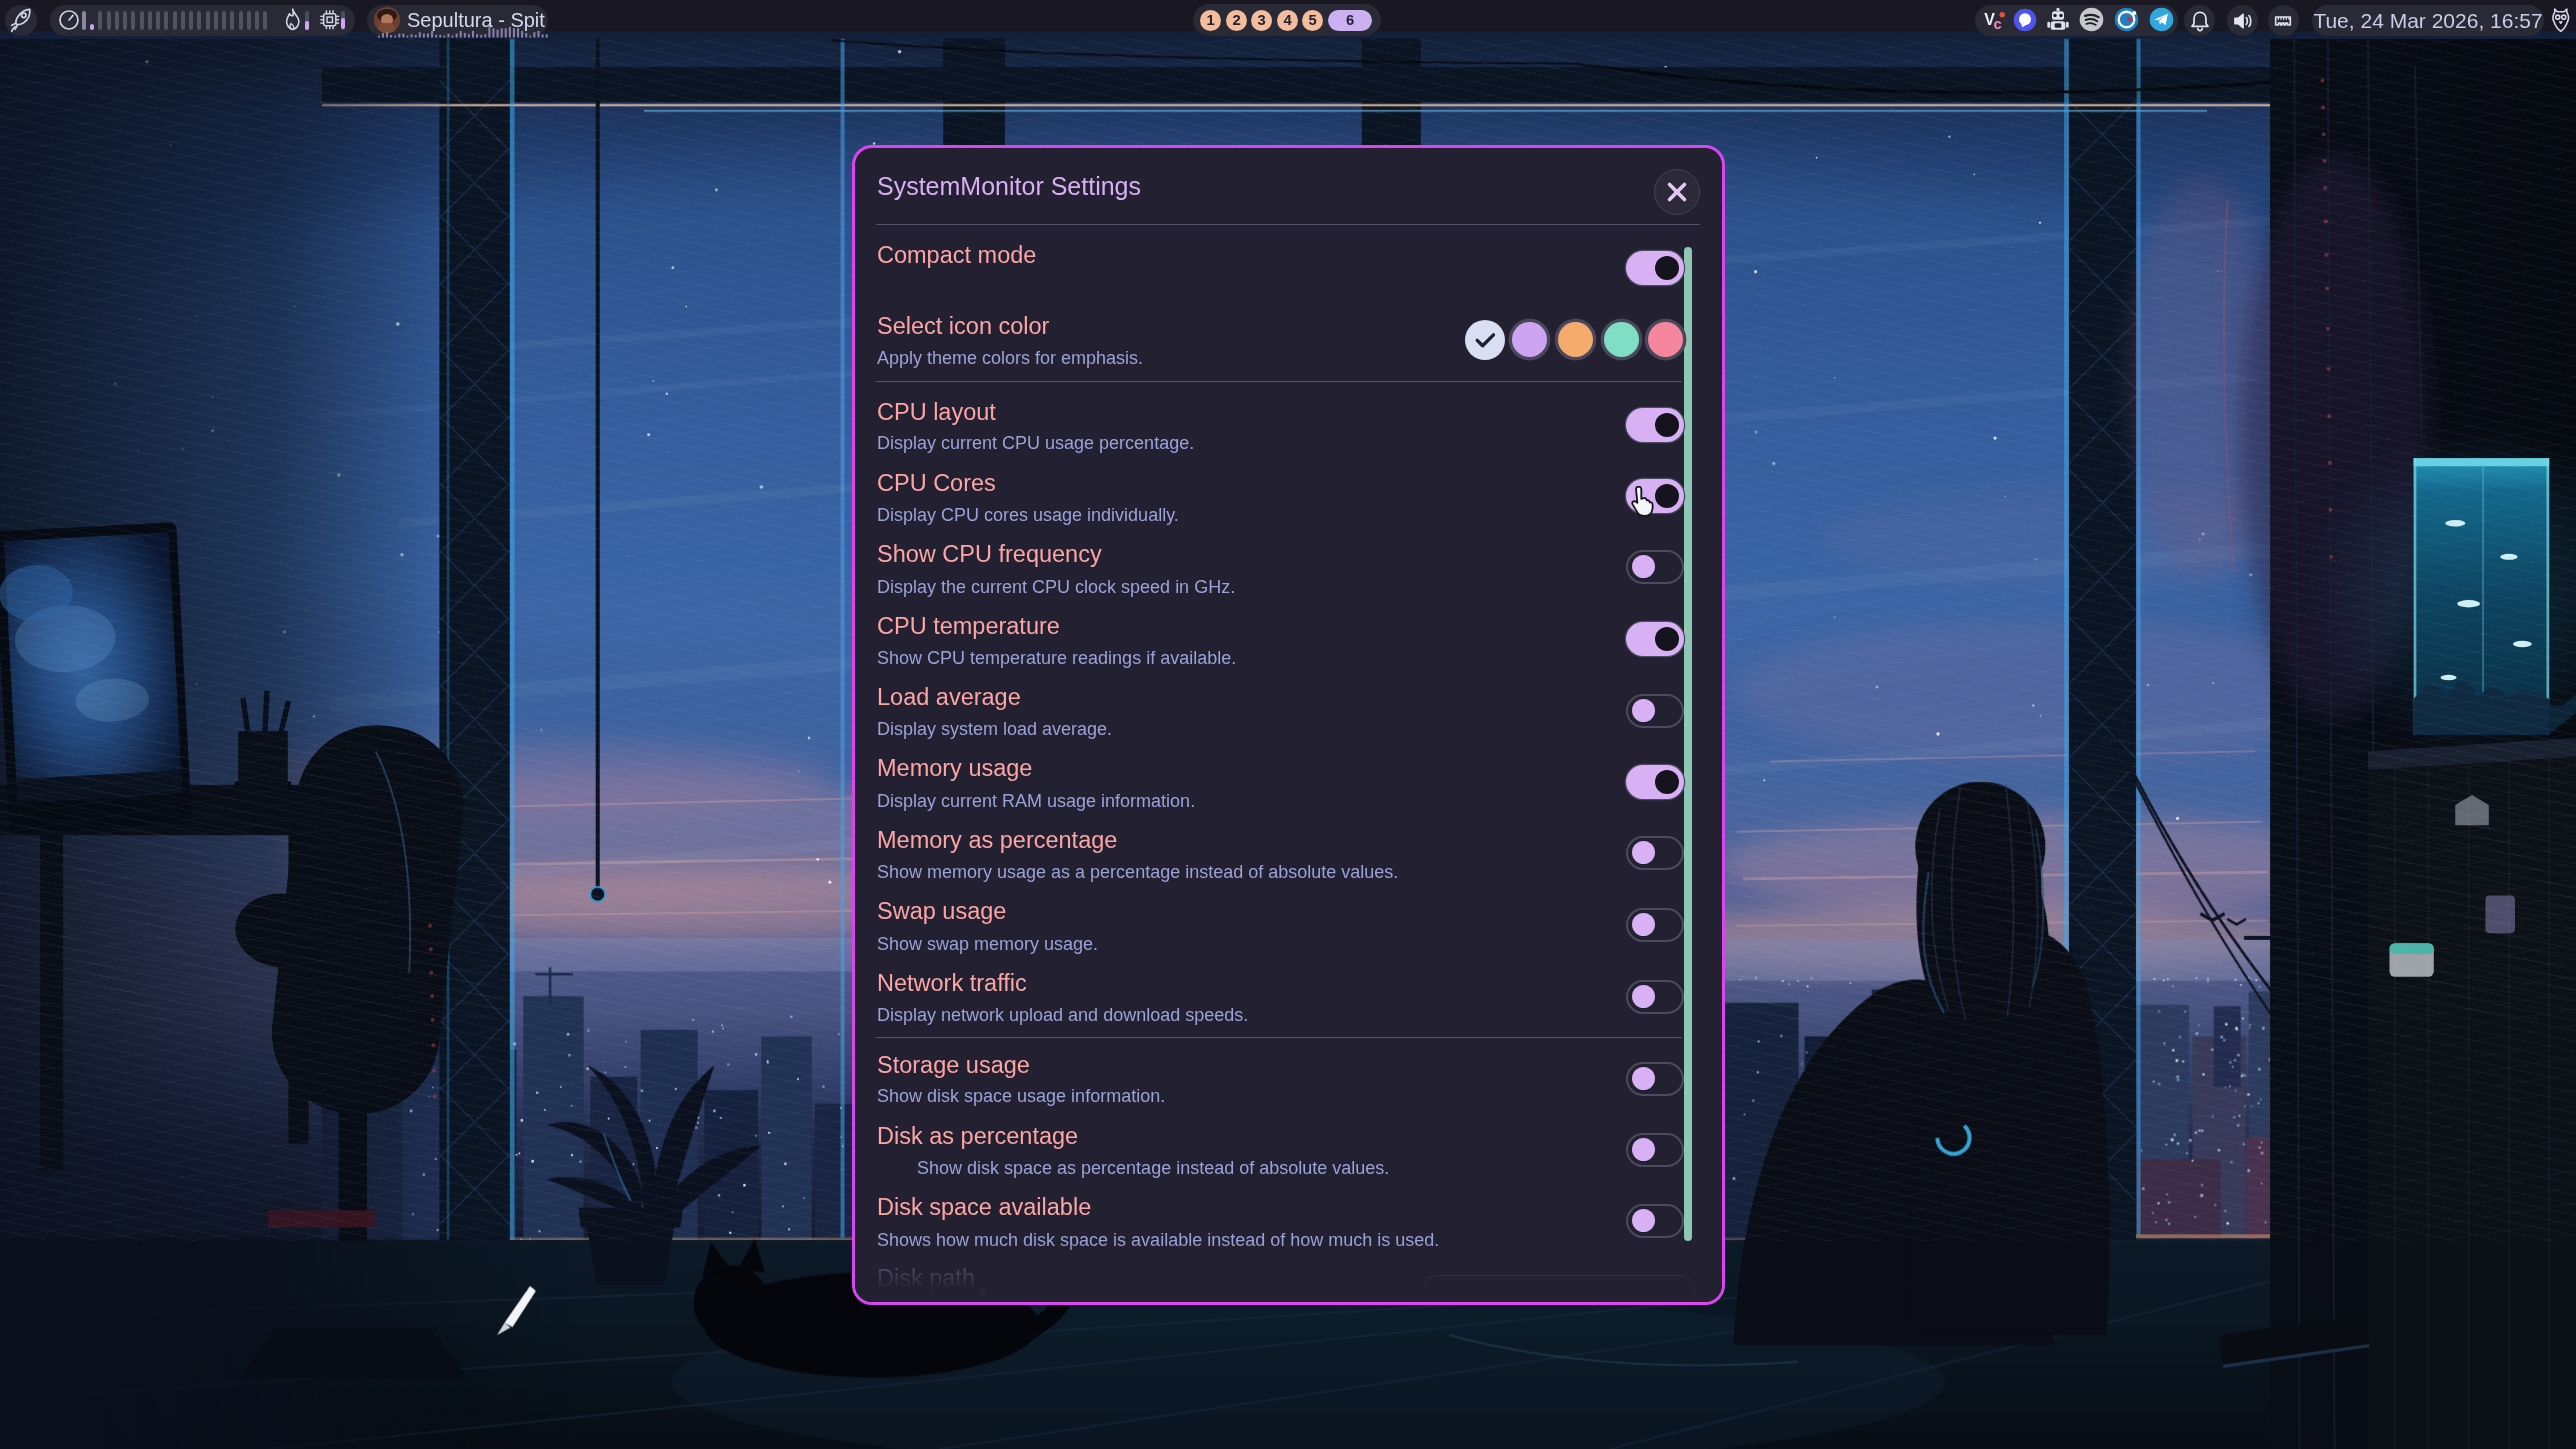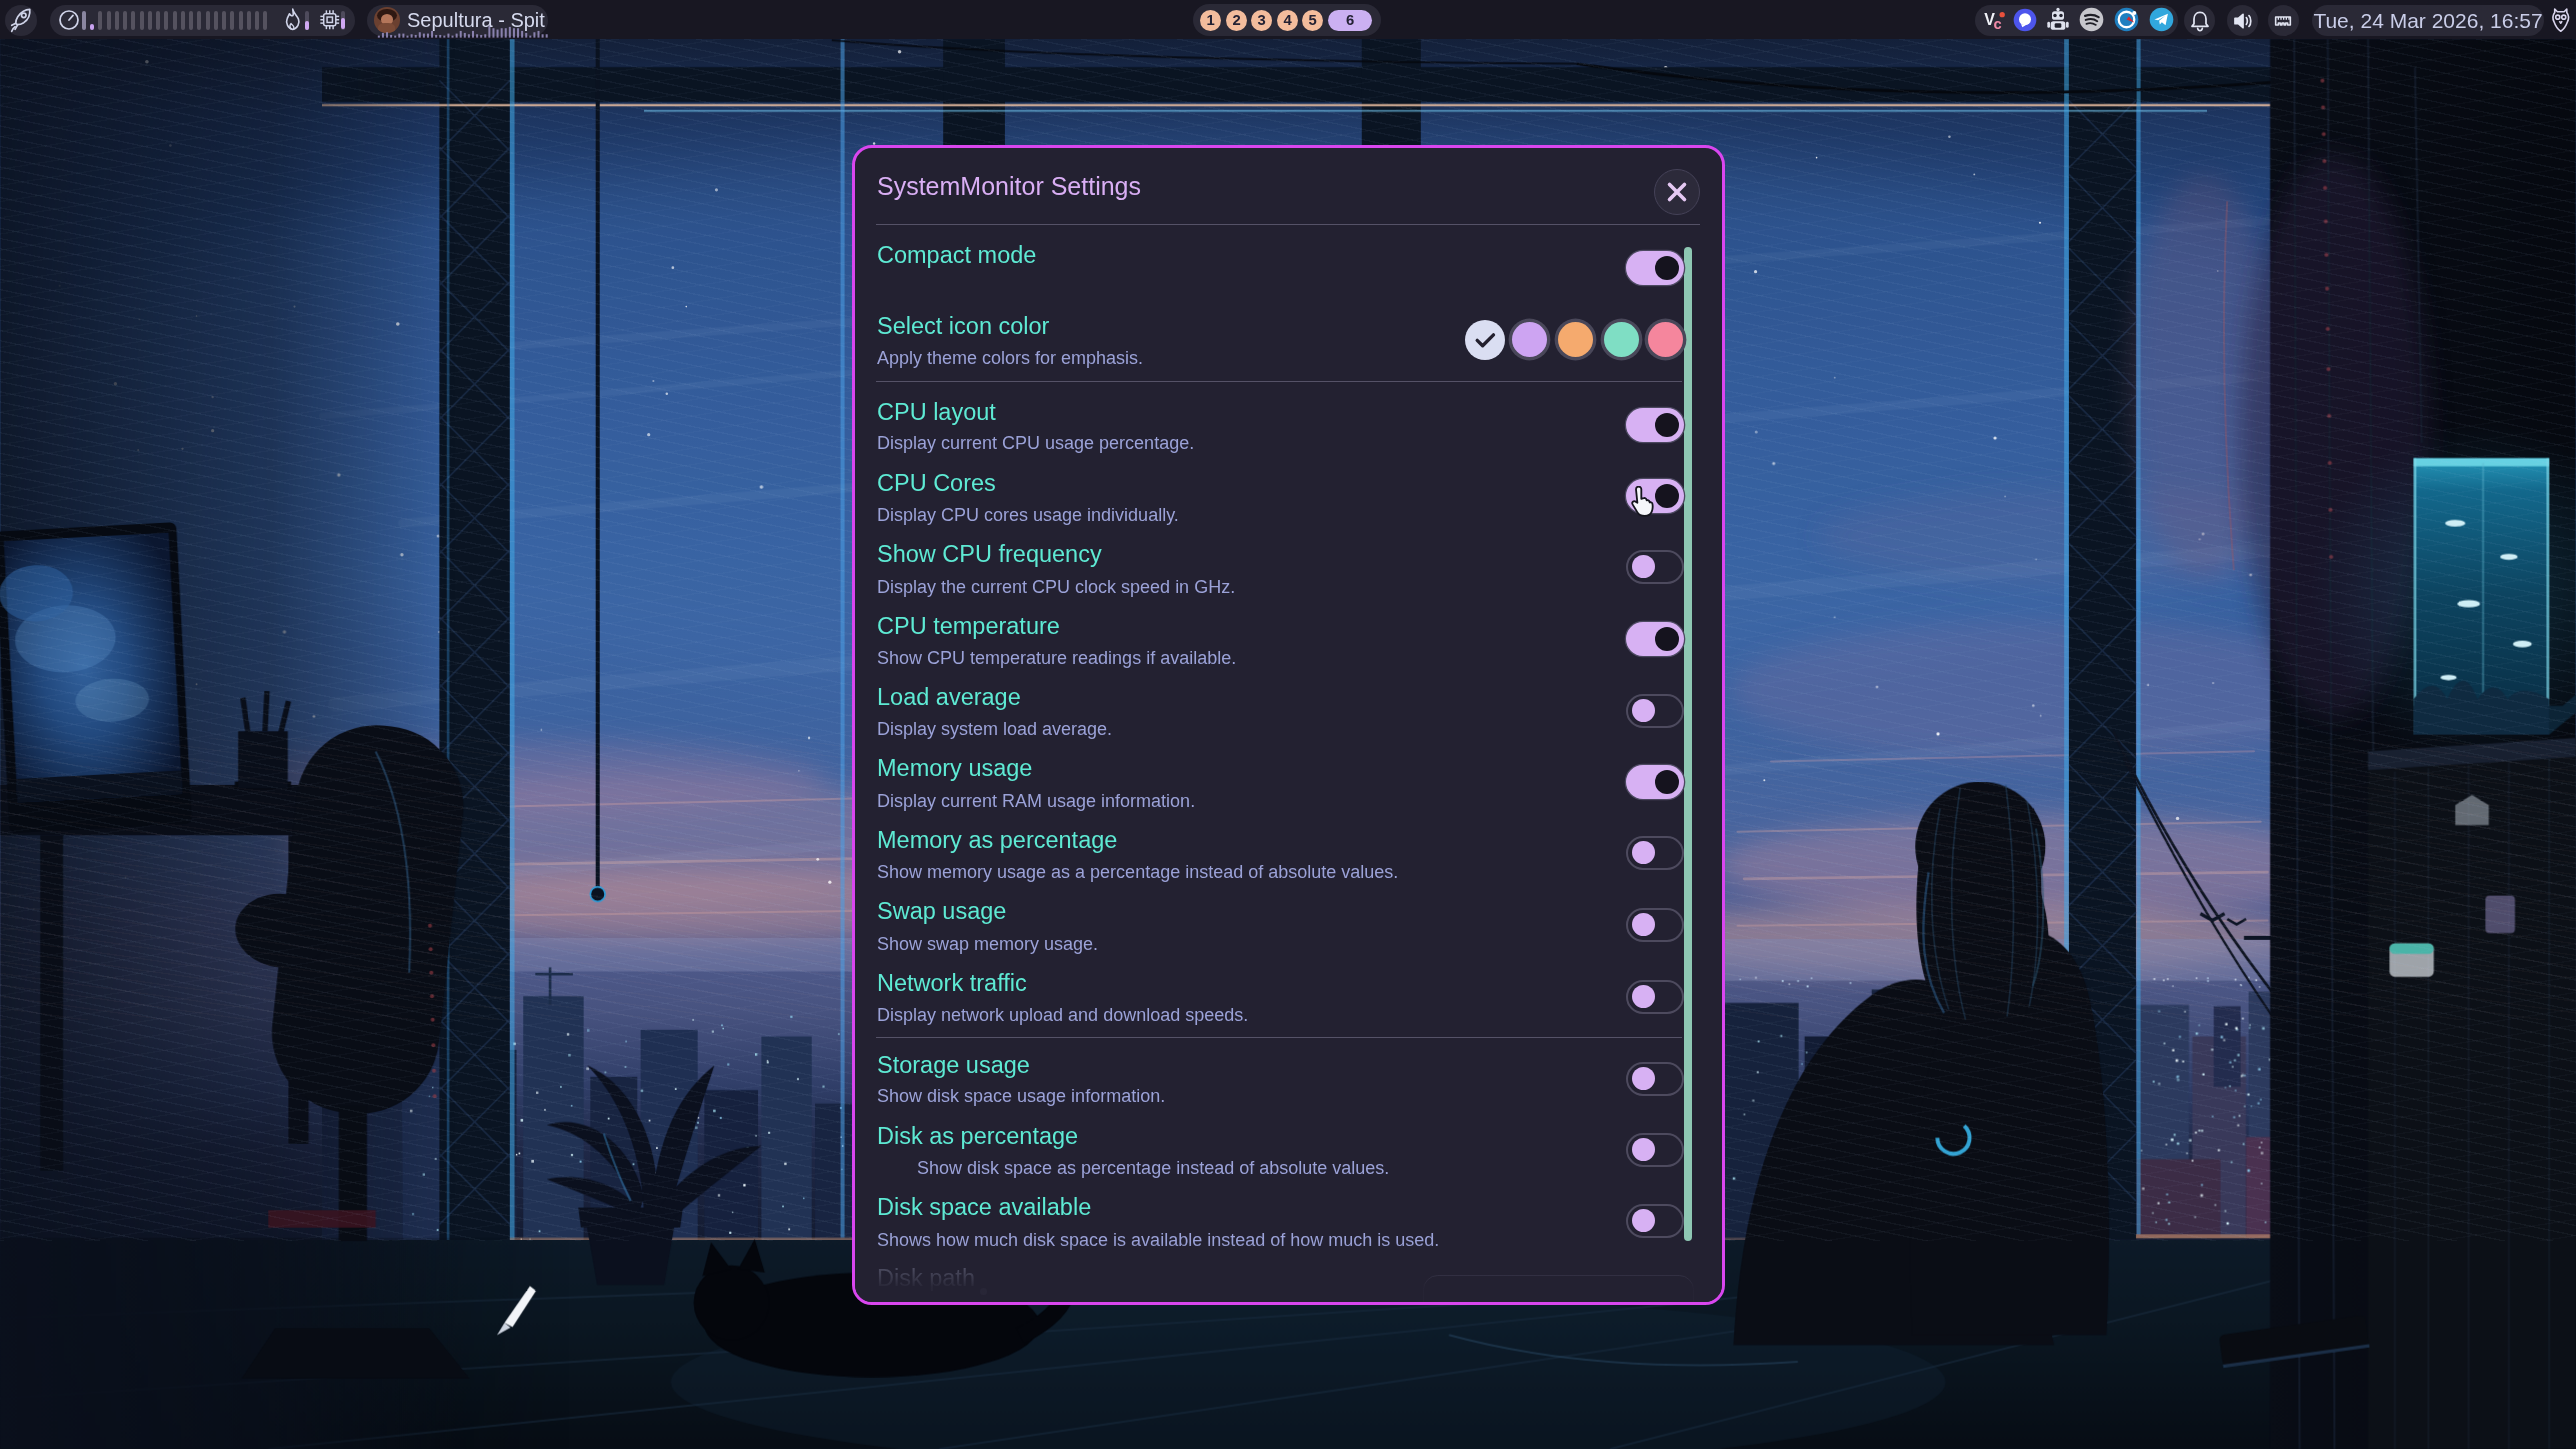--- a/index.html
+++ b/index.html
@@ -2,30 +2,30 @@
 <html style="font-size:10.7px"><head>
 <meta charset="utf-8">
 <style>
   * { margin:0; padding:0; box-sizing:border-box; }
   html,body { width:2576px; height:1449px; overflow:hidden; background:#10182b;
     font-family:"Liberation Sans", sans-serif; }
   #stage { position:absolute; inset:0; width:2576px; height:1449px; }
   #wall { position:absolute; left:0; top:0; width:2576px; height:1449px; }
 
   
-  #bar { position:absolute; left:0; top:0; width:2576px; height:39px; background:#181722; z-index:10; }
+  #bar { position:absolute; left:0; top:0; width:2576px; height:31px; background:#181722; z-index:10; }
   .pill { position:absolute; top:4.7px; height:31px; background:#2a2936; border-radius:15.4px; }
   .circ { position:absolute; top:4.7px; width:31px; height:31px; background:#2a2936; border-radius:50%; }
 
   
   #dlg { position:absolute; left:852px; top:145px; width:873px; height:1160px;
     background:#232131; border:3px solid #d946ef; border-radius:20px; z-index:20; overflow:hidden; }
   .ttl { position:absolute; left:22px; color:#d9aef4; font-size:25px; line-height:32px; font-weight:500; }
   .sep { position:absolute; left:21px; height:1.3px; background:#555267; }
-  .rt { position:absolute; left:22px; color:#5eead4; font-size:23.5px; line-height:28px; }
+  .rt { position:absolute; left:22px; color:#fca5a5; font-size:23.5px; line-height:28px; }
   .rs { position:absolute; left:22px; color:#9ba2d8; font-size:18px; line-height:24px; }
   .tg { position:absolute; left:771px; width:58px; height:34px; border-radius:17px; }
   .tg.on { background:#d7b1f3; box-shadow:0 0 0 1.3px #4c4960; }
   .tg.on .knob { position:absolute; right:4.7px; top:4.7px; width:24px; height:24px; border-radius:50%; background:#15131e; }
   .tg.off { border:2px solid #4d4a5e; }
   .tg.off .knob { position:absolute; left:4px; top:3.4px; width:23px; height:23px; border-radius:50%; background:#d7b1f3; }
   .sw { position:absolute; border-radius:50%; }
   #scrollbar { position:absolute; left:829px; top:99px; width:8px; height:994px; border-radius:4px; background:#8ec7b3; }
   #fade { position:absolute; left:0; bottom:0; width:100%; height:60px;
     background:linear-gradient(to bottom, rgba(35,33,49,0), rgba(35,33,49,0.94) 75%); }

